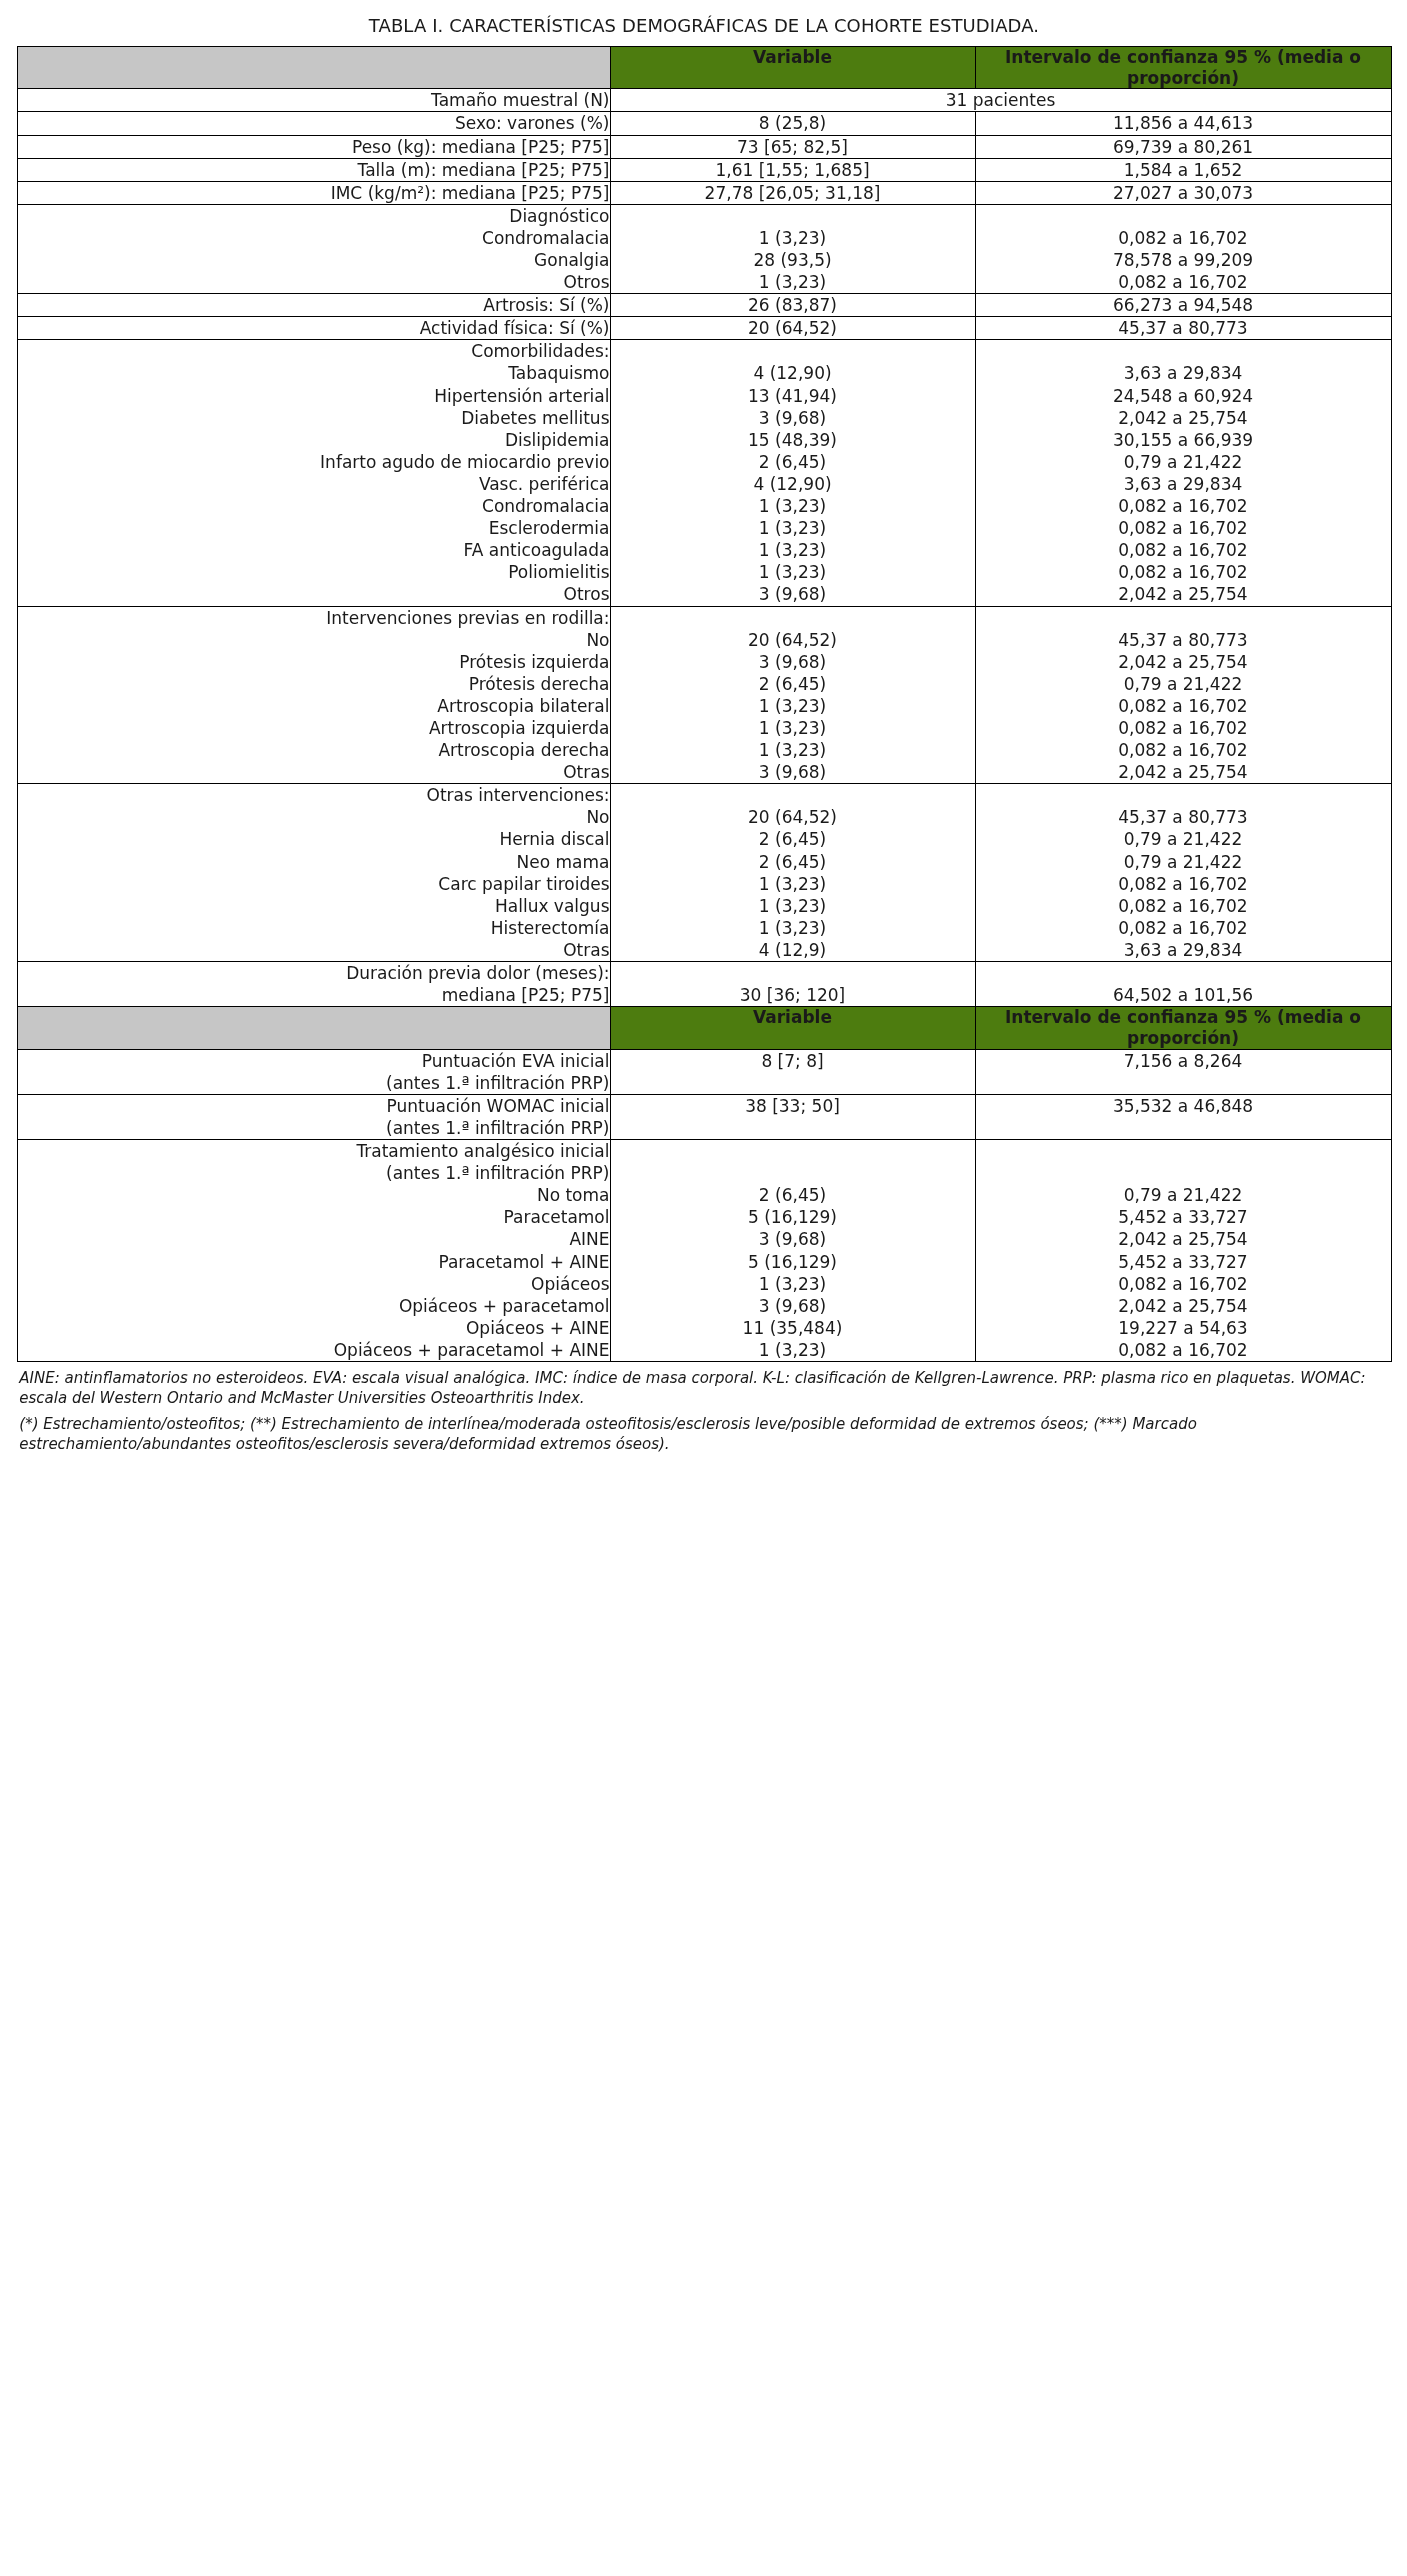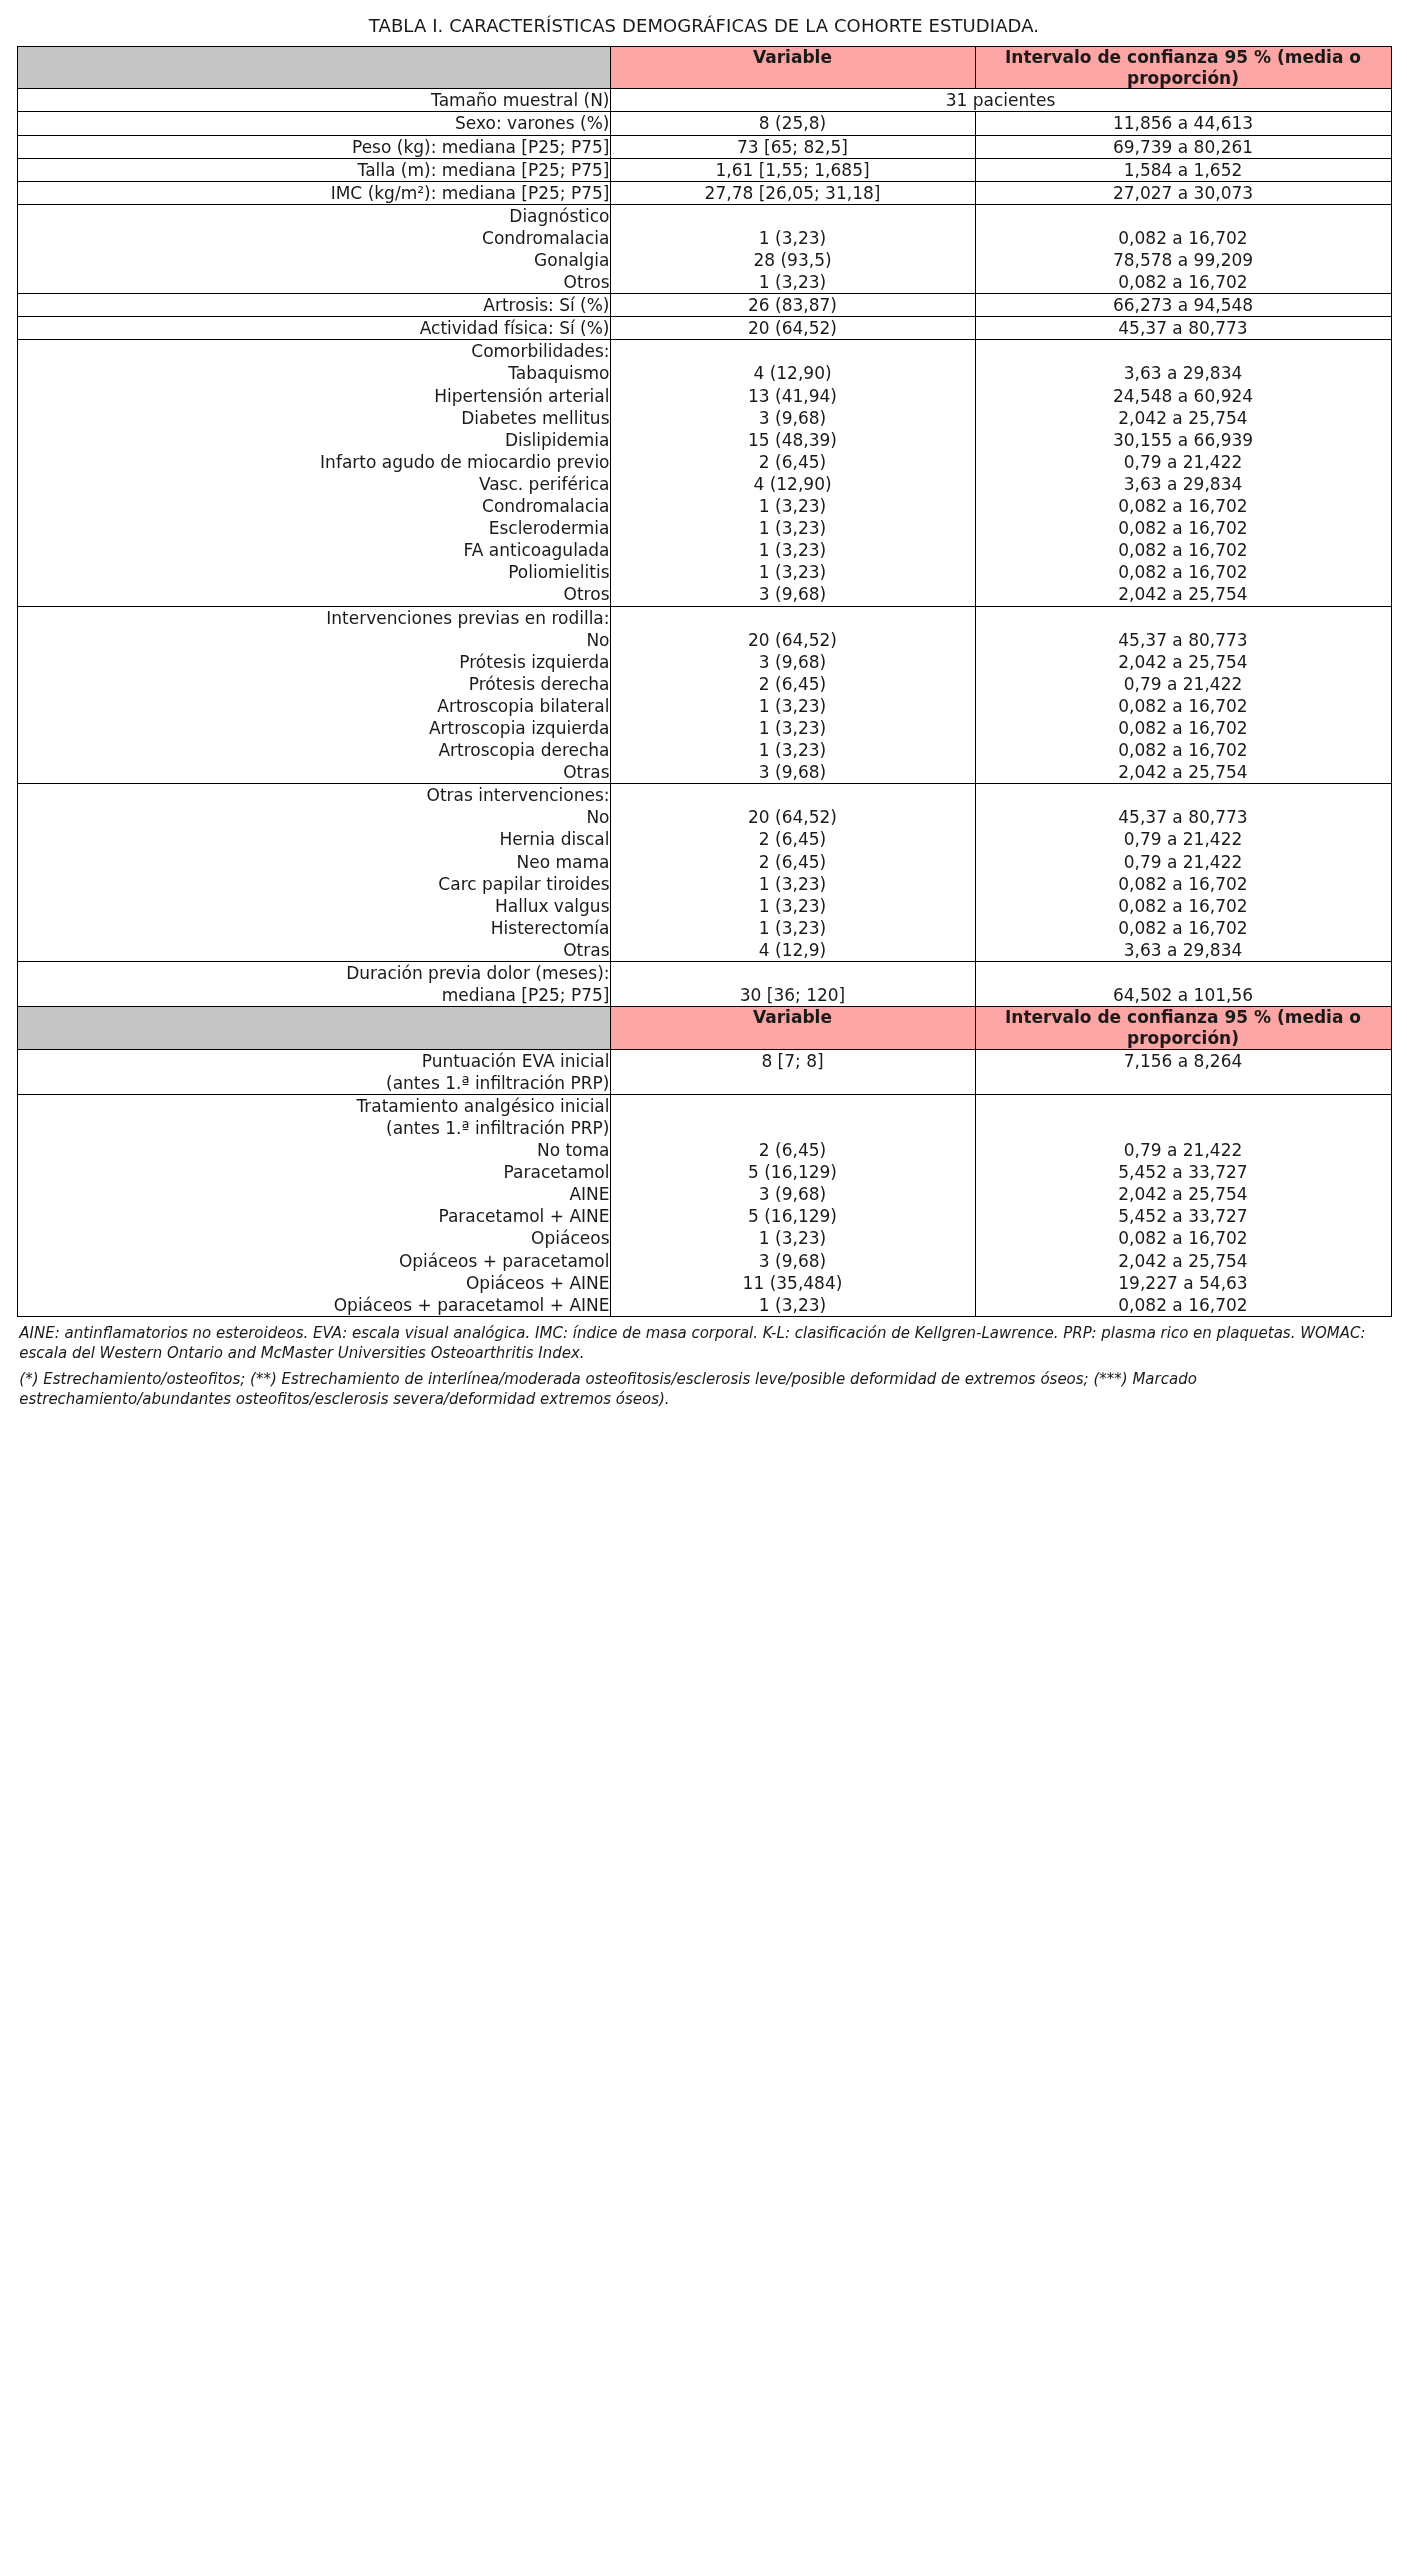--- a/index.html
+++ b/index.html
@@ -34,21 +34,21 @@
   table.main td, table.main th {
     border: 1.4px solid #000;
     vertical-align: top;
     padding: 0;
   }
   col.c1 { width: 593px; }
   col.c2 { width: 365px; }
   col.c3 { width: 416px; }
 
   .hdr {
-    background: #fca5a5;
+    background: #4d7c0f;
     text-align: center;
     font-weight: bold;
     font-size: 17px;
     line-height: 1.22;
     padding: 9.7px 5.5px 9.7px 5.5px;
   }
   .hdr.blank { background: #c6c6c6; }
 
   .lbl {
     font-size: 17px;
@@ -270,20 +270,26 @@
 (media o proporción)</th>
       </tr>
 
       <tr>
         <td class="lbl">Puntuación EVA inicial
 (antes 1.ª infiltración PRP)</td>
         <td class="val center-mid">8 [7; 8]</td>
         <td class="val center-mid">7,156 a 8,264</td>
       </tr>
 
+      <tr>
+        <td class="lbl">Puntuación WOMAC inicial
+(antes 1.ª infiltración PRP)</td>
+        <td class="val center-mid">38 [33; 50]</td>
+        <td class="val center-mid">35,532 a 46,848</td>
+      </tr>
 
       <tr>
         <td class="lbl">Tratamiento analgésico inicial
 (antes 1.ª infiltración PRP)
 No toma
 Paracetamol
 AINE
 Paracetamol + AINE
 Opiáceos
 Opiáceos + paracetamol

